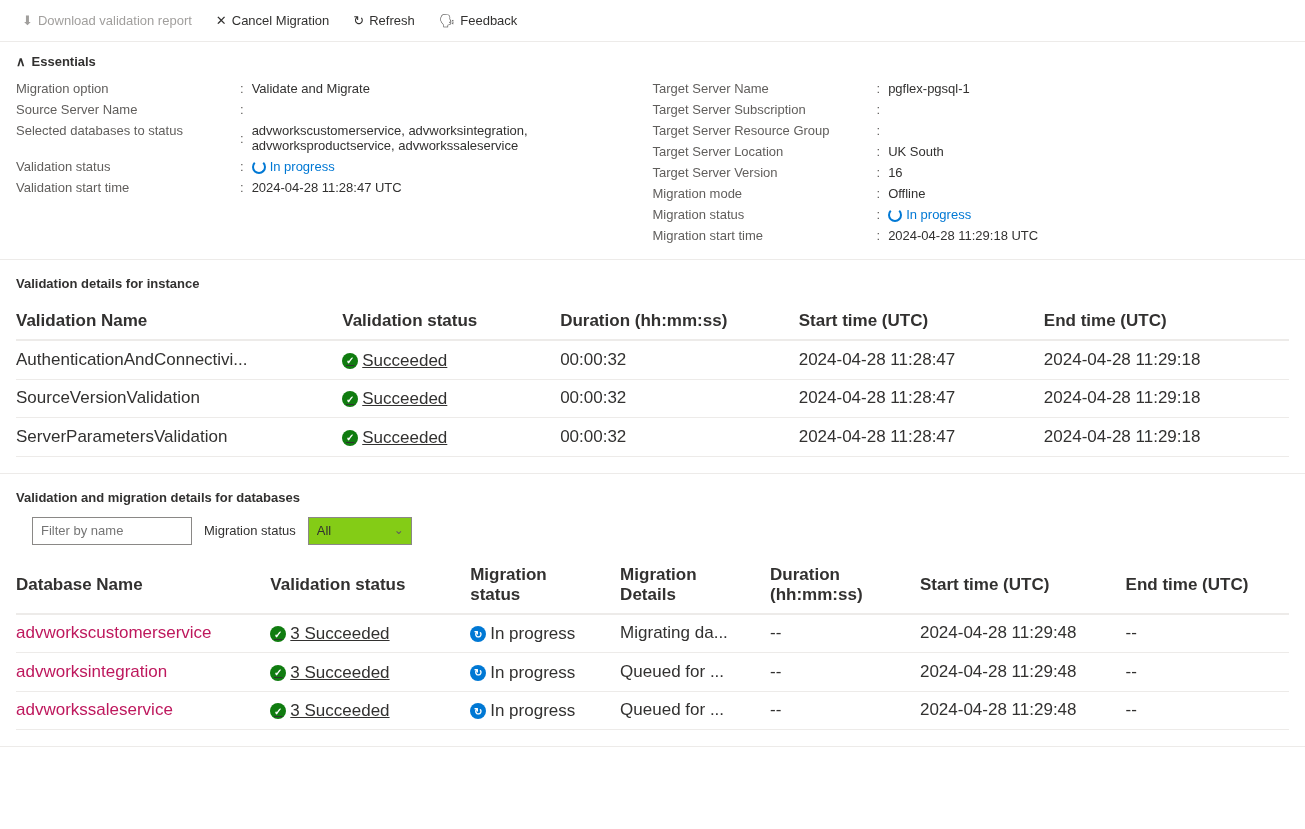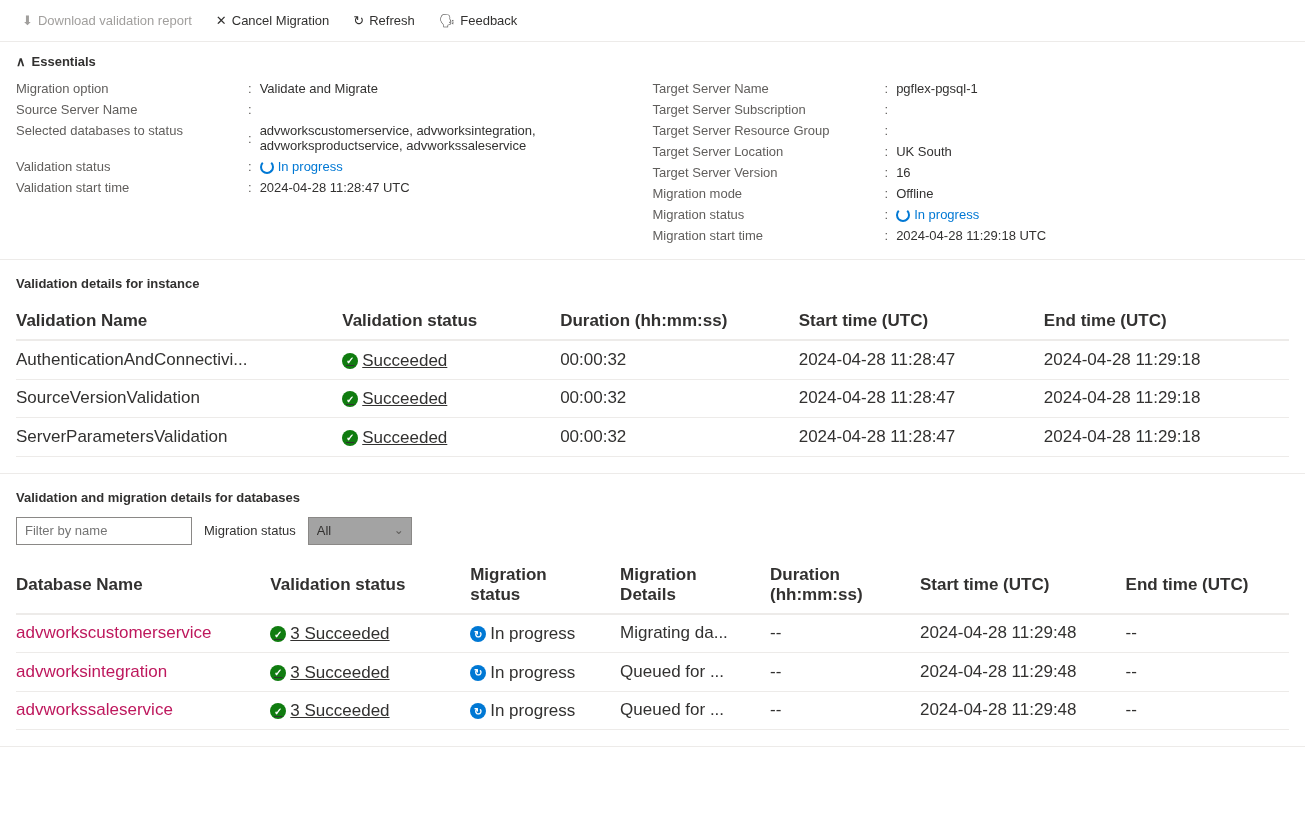--- a/index.html
+++ b/index.html
@@ -49,21 +49,21 @@
       gap: 0;
     }
     .essentials-left, .essentials-right {
       display: flex;
       flex-direction: column;
       gap: 6px;
     }
     .essentials-row {
       display: flex;
       align-items: flex-start;
-      gap: 12px;
+      gap: 4px;
       font-size: 13px;
     }
     .essentials-label {
       color: #605e5c;
       min-width: 220px;
       flex-shrink: 0;
     }
     .essentials-value {
       color: #323130;
       display: flex;
@@ -164,34 +164,35 @@
     .filter-bar {
       display: flex;
       align-items: center;
       gap: 12px;
       margin-bottom: 12px;
     }
     .filter-input {
       border: 1px solid #8a8886;
       padding: 4px 8px;
       font-size: 13px;
-      width: 176px;
+      width: 160px;
       height: 28px;
       color: #323130;
+      margin-left: 16px;
     }
     .filter-label {
       font-size: 13px;
       color: #323130;
     }
     .filter-select {
       border: 1px solid #8a8886;
       padding: 4px 28px 4px 8px;
       font-size: 13px;
       height: 28px;
-      background: #a3a3a3;
+      background: #84cc16;
       color: #323130;
       appearance: none;
       cursor: pointer;
       min-width: 100px;
     }
     .select-wrapper {
       position: relative;
       display: inline-block;
     }
     .select-wrapper::after {

